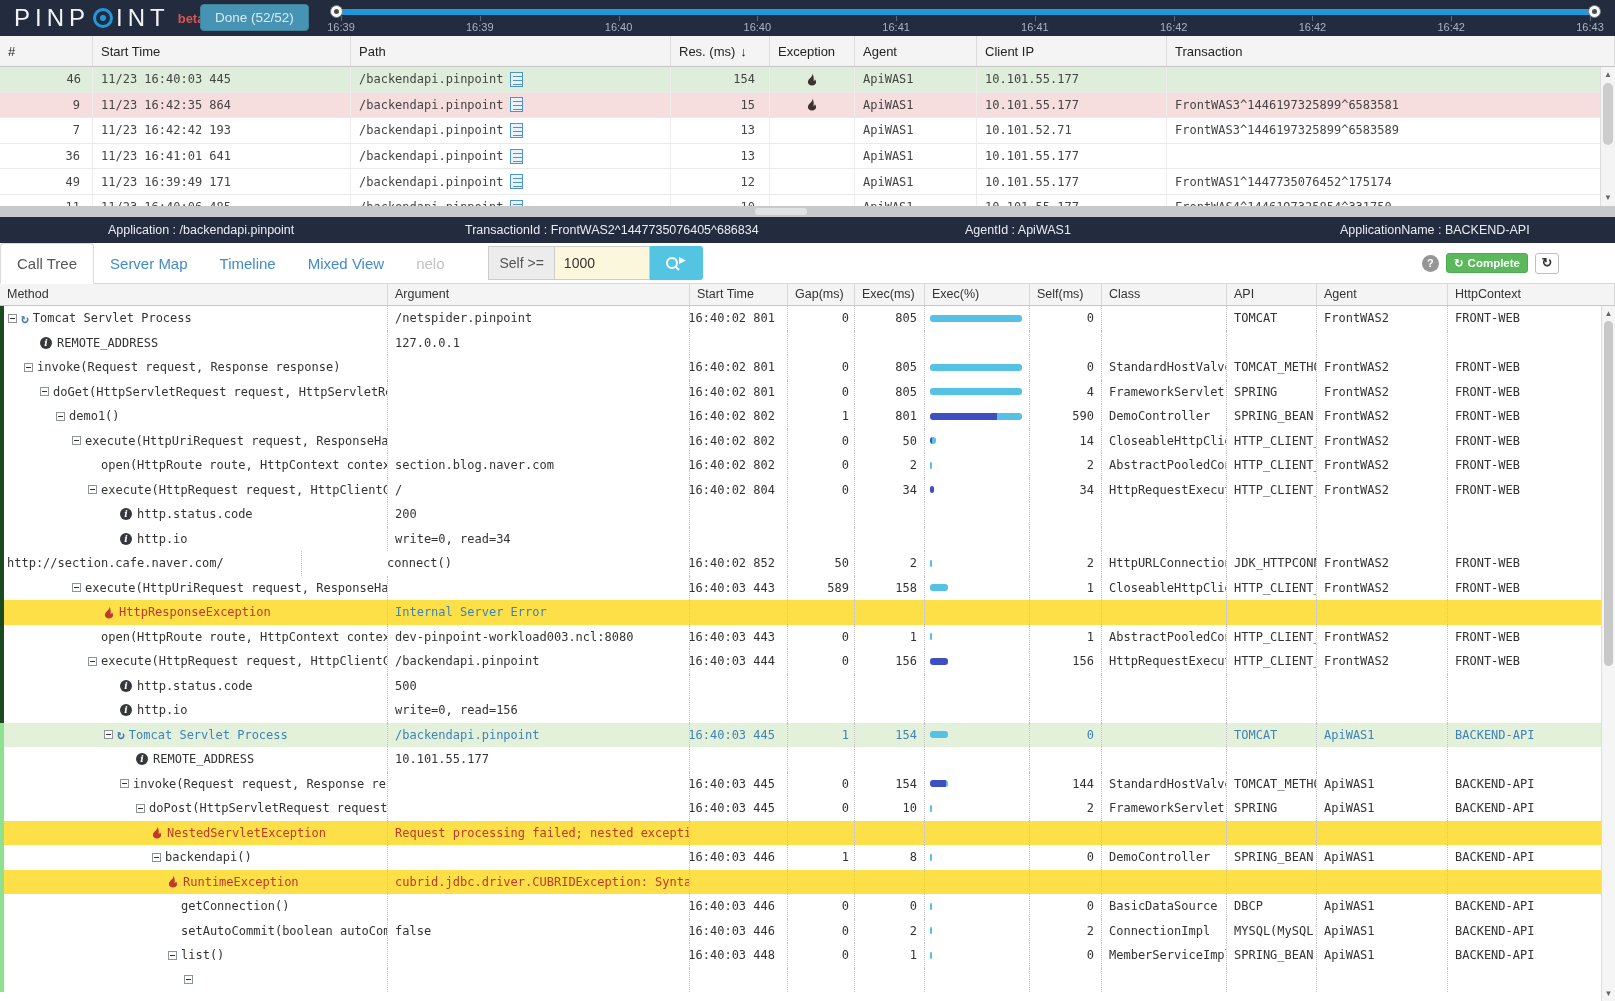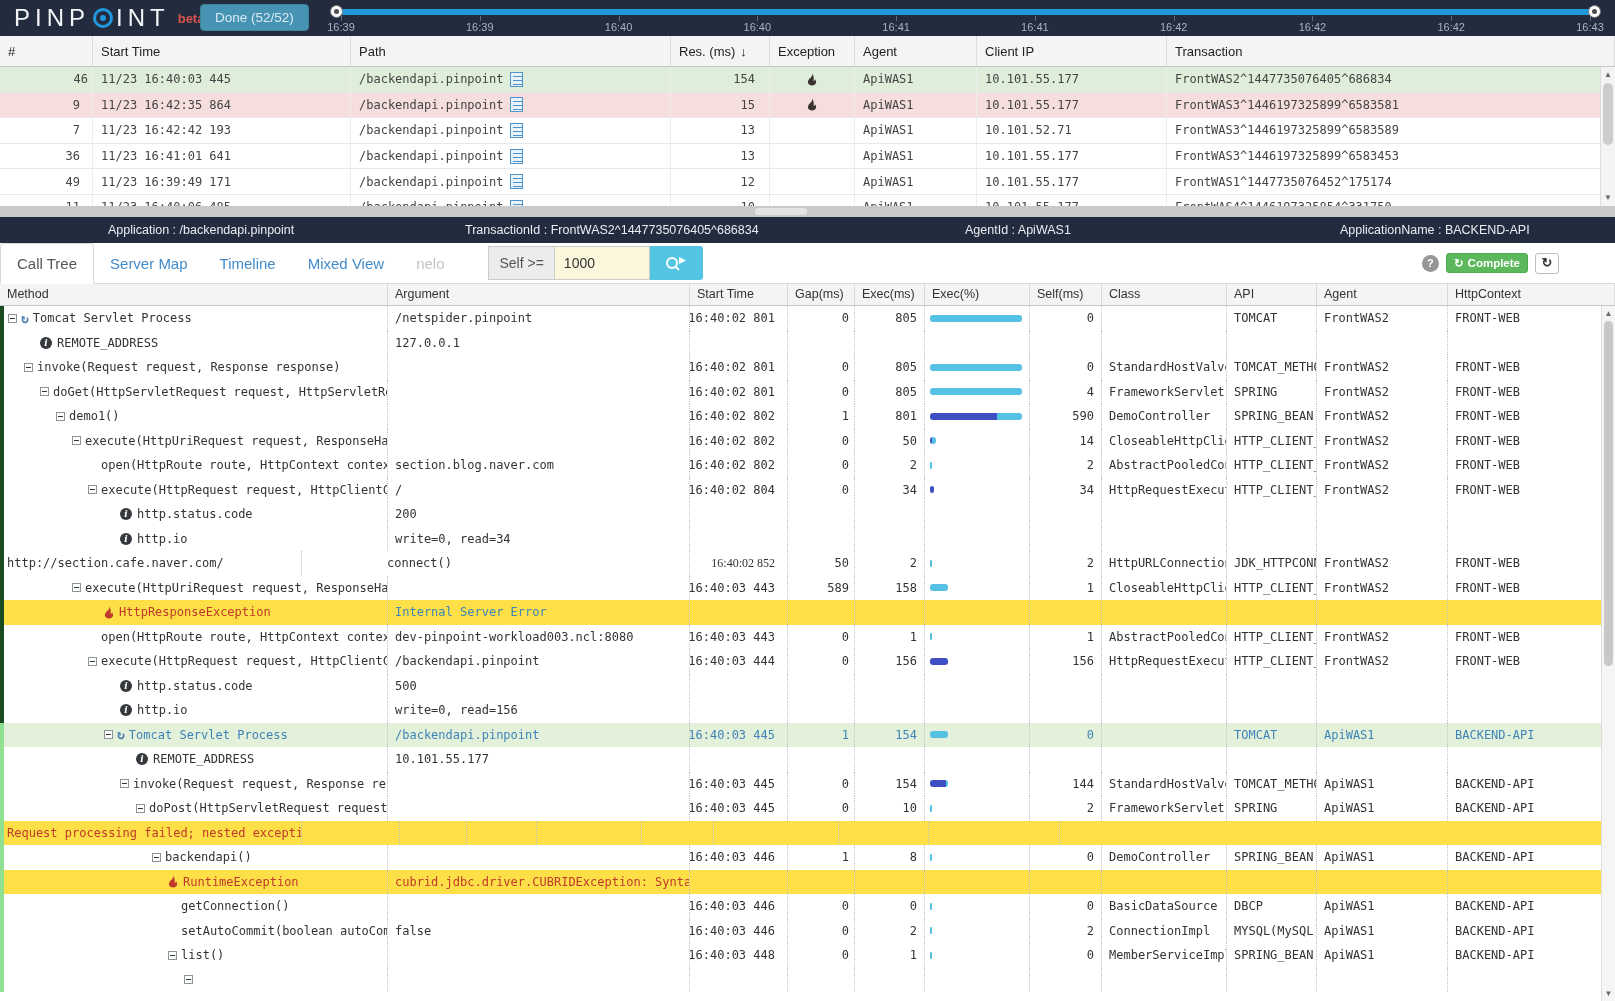--- a/index.html
+++ b/index.html
@@ -153,37 +153,36 @@
       </div>
       <div class="hc" style="width: 190px;">
         <span>Client IP</span>
       </div>
       <div class="hc" style="flex: 1 1 0%;">
         <span>Transaction</span>
       </div>
     </div>
   <div id="txrows">
       <div class="txrow green">
-        <div class="dc r" style="width: 93px; padding-right: 4px;">46</div>
+        <div class="dc r" style="width: 93px; padding-right: 11px;">46</div>
         <div class="dc " style="width: 258px; padding-left: 8px;">11/23 16:40:03 445</div>
         <div class="dc " style="width: 320px; padding-left: 8px;">
           <span>/backendapi.pinpoint</span>
           <span class="docicon"></span>
         </div>
         <div class="dc r" style="width: 99px; padding-right: 14px;">154</div>
         <div class="dc ctr" style="width: 85px;">
           <span style="display: inline-flex;">
             <svg width="10" height="13" viewBox="0 0 11 13">
               <path d="M6 0C6.5 2.5 4.5 4 3 5.5 1.8 6.7 1 8 1 9.4 1 11.4 3 13 5.5 13S10 11.4 10 9.4c0-1.2-.5-2.3-1.3-3.2-.1 1-.7 1.7-1.5 1.9C7.8 5.3 7.2 2.3 6 0z" fill="#3c3330"></path>
             </svg>
           </span>
         </div>
         <div class="dc " style="width: 122px; padding-left: 8px;">ApiWAS1</div>
         <div class="dc " style="width: 190px; padding-left: 8px;">10.101.55.177</div>
-        <div class="dc " style="flex: 1 1 0%; padding-left: 8px;">FrontWAS2^1447735076405^686834</div>
       </div>
       <div class="txrow pink">
         <div class="dc r" style="width: 93px; padding-right: 12px;">9</div>
         <div class="dc " style="width: 258px; padding-left: 8px;">11/23 16:42:35 864</div>
         <div class="dc " style="width: 320px; padding-left: 8px;">
           <span>/backendapi.pinpoint</span>
           <span class="docicon"></span>
         </div>
         <div class="dc r" style="width: 99px; padding-right: 14px;">15</div>
         <div class="dc ctr" style="width: 85px;">
@@ -214,21 +213,20 @@
         <div class="dc r" style="width: 93px; padding-right: 12px;">36</div>
         <div class="dc " style="width: 258px; padding-left: 8px;">11/23 16:41:01 641</div>
         <div class="dc " style="width: 320px; padding-left: 8px;">
           <span>/backendapi.pinpoint</span>
           <span class="docicon"></span>
         </div>
         <div class="dc r" style="width: 99px; padding-right: 14px;">13</div>
         <div class="dc ctr" style="width: 85px;"></div>
         <div class="dc " style="width: 122px; padding-left: 8px;">ApiWAS1</div>
         <div class="dc " style="width: 190px; padding-left: 8px;">10.101.55.177</div>
-        <div class="dc " style="flex: 1 1 0%; padding-left: 8px;">FrontWAS3^1446197325899^6583453</div>
       </div>
       <div class="txrow ">
         <div class="dc r" style="width: 93px; padding-right: 12px;">49</div>
         <div class="dc " style="width: 258px; padding-left: 8px;">11/23 16:39:49 171</div>
         <div class="dc " style="width: 320px; padding-left: 8px;">
           <span>/backendapi.pinpoint</span>
           <span class="docicon"></span>
         </div>
         <div class="dc r" style="width: 99px; padding-right: 14px;">12</div>
         <div class="dc ctr" style="width: 85px;"></div>
@@ -539,21 +537,21 @@
         <div class="c " style="flex: 1 1 0%; padding-left: 7px;"></div>
       </div>
       <div class="trow">
         <i class="strip f"></i>
         <div class="c " style="width: 302px; padding-left: 7px;">
           <span>http://section.cafe.naver.com/</span>
         </div>
         <div class="c " style="width: 388px; padding-left: 85px;">
           <span class="mname">connect()</span>
         </div>
-        <div class="c r" style="width: 98px; padding-right: 12px; font-family: Liberation Serif, serif;">16:40:02 852</div>
+        <div class="c r" style="width: 98px; padding-right: 12px;">16:40:02 852</div>
         <div class="c r" style="width: 67px; padding-right: 5px;">50</div>
         <div class="c r" style="width: 70px; padding-right: 7px;">2</div>
         <div class="c " style="width: 105px; padding-left: 5px;">
           <div class="barw">
             <i class="bc" style="width: 2px;"></i>
           </div>
         </div>
         <div class="c r" style="width: 72px; padding-right: 7px;">2</div>
         <div class="c " style="width: 125px; padding-left: 7px;">HttpURLConnection</div>
         <div class="c " style="width: 90px; padding-left: 7px;">JDK_HTTPCONN..</div>
@@ -778,20 +776,28 @@
           </div>
         </div>
         <div class="c r" style="width: 72px; padding-right: 7px;">2</div>
         <div class="c " style="width: 125px; padding-left: 7px;">FrameworkServlet</div>
         <div class="c " style="width: 90px; padding-left: 7px;">SPRING</div>
         <div class="c " style="width: 131px; padding-left: 7px;">ApiWAS1</div>
         <div class="c " style="flex: 1 1 0%; padding-left: 7px;">BACKEND-API</div>
       </div>
       <div class="trow exc">
         <i class="strip b"></i>
+        <div class="c " style="width: 388px; padding-left: 152px;">
+          <span class="flameicon">
+            <svg width="10" height="13" viewBox="0 0 11 13">
+              <path d="M6 0C6.5 2.5 4.5 4 3 5.5 1.8 6.7 1 8 1 9.4 1 11.4 3 13 5.5 13S10 11.4 10 9.4c0-1.2-.5-2.3-1.3-3.2-.1 1-.7 1.7-1.5 1.9C7.8 5.3 7.2 2.3 6 0z" fill="#c0392b"></path>
+            </svg>
+          </span>
+          <span class="mname red">NestedServletException</span>
+        </div>
         <div class="c " style="width: 302px; padding-left: 7px;">
           <span class="arg-red">Request processing failed; nested exception is ja</span>
         </div>
         <div class="c r" style="width: 98px; padding-right: 12px;"></div>
         <div class="c r" style="width: 67px; padding-right: 5px;"></div>
         <div class="c r" style="width: 70px; padding-right: 7px;"></div>
         <div class="c " style="width: 105px; padding-left: 5px;"></div>
         <div class="c r" style="width: 72px; padding-right: 7px;"></div>
         <div class="c " style="width: 125px; padding-left: 7px;"></div>
         <div class="c " style="width: 90px; padding-left: 7px;"></div>

